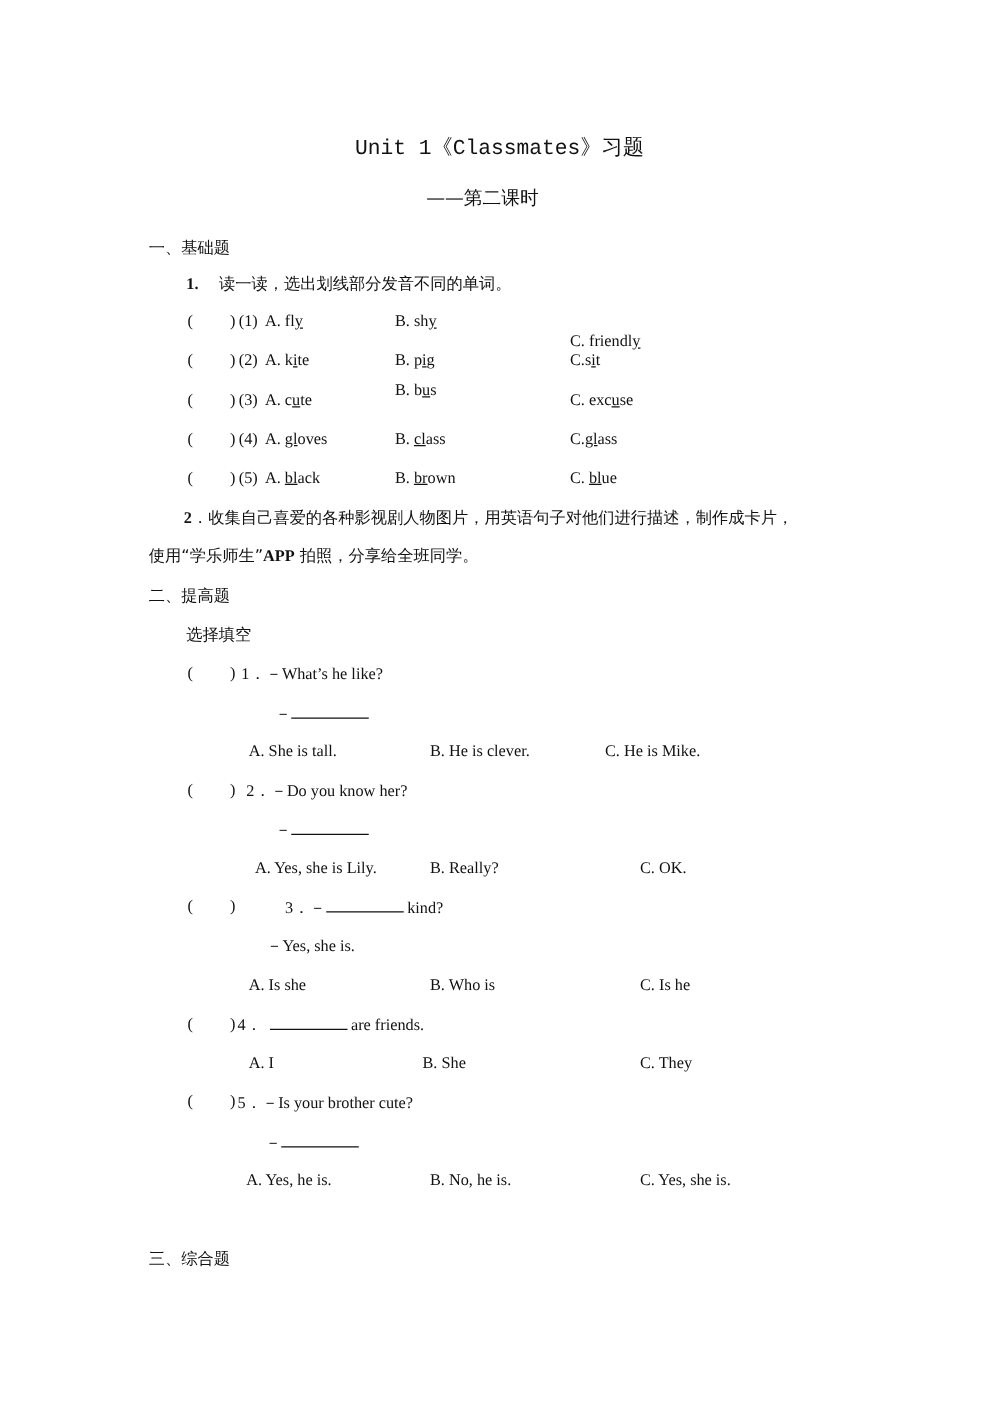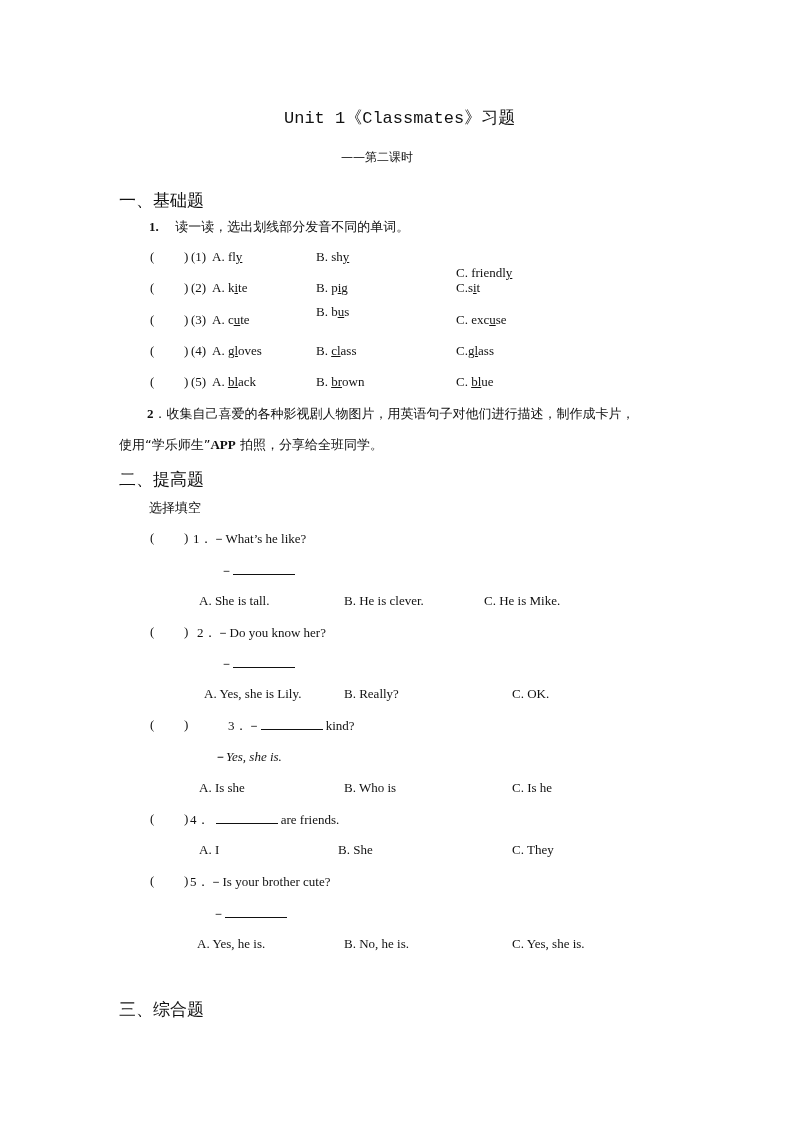--- a/index.html
+++ b/index.html
@@ -1,21 +1,21 @@
 <!DOCTYPE html>
 <html><head>
 <meta charset="utf-8">
 <style>
   html, body { margin: 0; padding: 0; background: #ffffff; }
   body { width: 793px; height: 1122px; position: relative; overflow: hidden;
          font-family: "Liberation Serif", "DejaVu Serif", serif; color: #111; }
   .abs { position: absolute; white-space: nowrap; }
   .title { font-family: "Liberation Mono", "DejaVu Sans Mono", monospace; font-size: 17px; }
-  .subtitle { font-family: "DejaVu Serif", serif; font-size: 12px; }
-  .sec { font-family: "DejaVu Sans", sans-serif; font-size: 17px; }
+  .subtitle { font-family: "DejaVu Serif", serif; font-size: 15px; }
+  .sec { font-family: "DejaVu Sans", sans-serif; font-size: 13px; }
   .cn { font-family: "DejaVu Sans", sans-serif; font-size: 13px; }
   .t { font-size: 13px; }
   .bold { font-weight: bold; }
   .u { text-decoration: underline; }
   .blank { display: inline-block; width: 62px; border-bottom: 1px solid #111; height: 10px; vertical-align: baseline; }
 </style>
 </head>
 <body>
 
 <div class="abs title" style="left:284px; top:106px;">Unit 1《Classmates》习题</div>
@@ -91,21 +91,21 @@
 <span class="abs t" style="left:184px; top:624px;">)</span>
 <span class="abs t" style="left:197px; top:624px;">2．－Do you know her?</span>
 <span class="abs t" style="left:220px; top:655px;"><span>－</span><span class="blank"></span></span>
 <span class="abs t" style="left:204px; top:686px;">A. Yes, she is Lily.</span>
 <span class="abs t" style="left:344px; top:686px;">B. Really?</span>
 <span class="abs t" style="left:512px; top:686px;">C. OK.</span>
 
 <span class="abs t" style="left:150px; top:717px;">(</span>
 <span class="abs t" style="left:184px; top:717px;">)</span>
 <span class="abs t" style="left:190px; top:717px;margin-left:38px;"><span>3．－</span><span class="blank"></span><span> kind?</span></span>
-<span class="abs t" style="left:213px; top:748px;font-style:italic;">－Yes, she is.</span>
+<span class="abs t" style="left:213px; top:748px;">－Yes, she is.</span>
 <span class="abs t" style="left:199px; top:780px;">A. Is she</span>
 <span class="abs t" style="left:344px; top:780px;">B. Who is</span>
 <span class="abs t" style="left:512px; top:780px;">C. Is he</span>
 
 <span class="abs t" style="left:150px; top:811px;">(</span>
 <span class="abs t" style="left:184px; top:811px;">)</span>
 <span class="abs t" style="left:190px; top:811px;"><span>4．</span><span class="blank" style="margin-left:6px;"></span><span> are friends.</span></span>
 <span class="abs t" style="left:199px; top:842px;">A. I</span>
 <span class="abs t" style="left:338px; top:842px;">B. She</span>
 <span class="abs t" style="left:512px; top:842px;">C. They</span>

